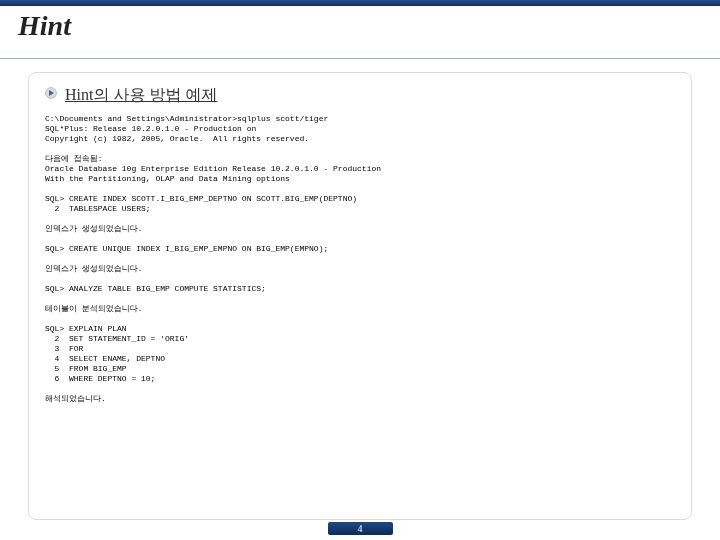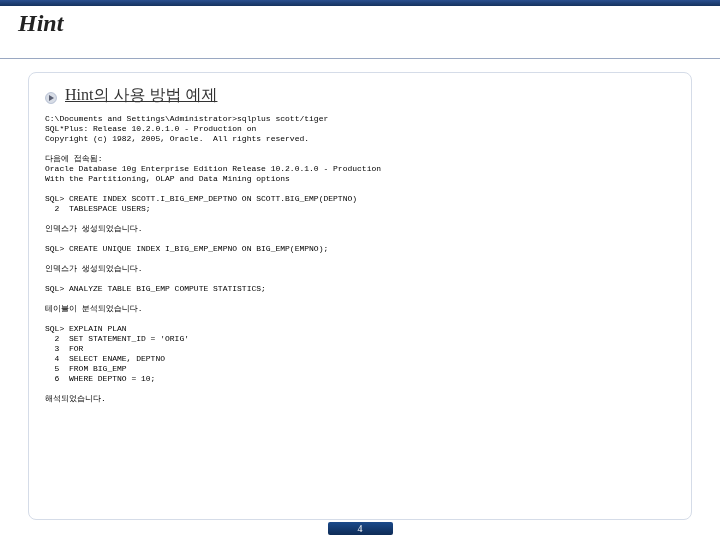--- a/index.html
+++ b/index.html
@@ -15,21 +15,21 @@
   .topbar {
     position: absolute;
     top: 0; left: 0; right: 0;
     height: 6px;
     background: linear-gradient(#2a4f8f, #15325e);
   }
   .title {
     position: absolute;
     top: 10px;
     left: 18px;
-    font-size: 24px;
+    font-size: 28px;
     font-weight: bold;
     font-style: italic;
     color: #222;
   }
   .divider {
     position: absolute;
     top: 58px;
     left: 0; right: 0;
     height: 1px;
     background: #9aa8c2;
@@ -40,21 +40,20 @@
     left: 28px;
     right: 28px;
     bottom: 20px;
     border: 1px solid #d5dce8;
     border-radius: 8px;
     padding: 12px 16px 6px 16px;
     box-sizing: border-box;
   }
   .subtitle-row {
     display: flex;
-    align-items: center;
     gap: 8px;
     margin-bottom: 6px;
   }
   .bullet {
     width: 12px;
     height: 12px;
     flex: 0 0 auto;
   }
   .subtitle {
     font-size: 16px;

